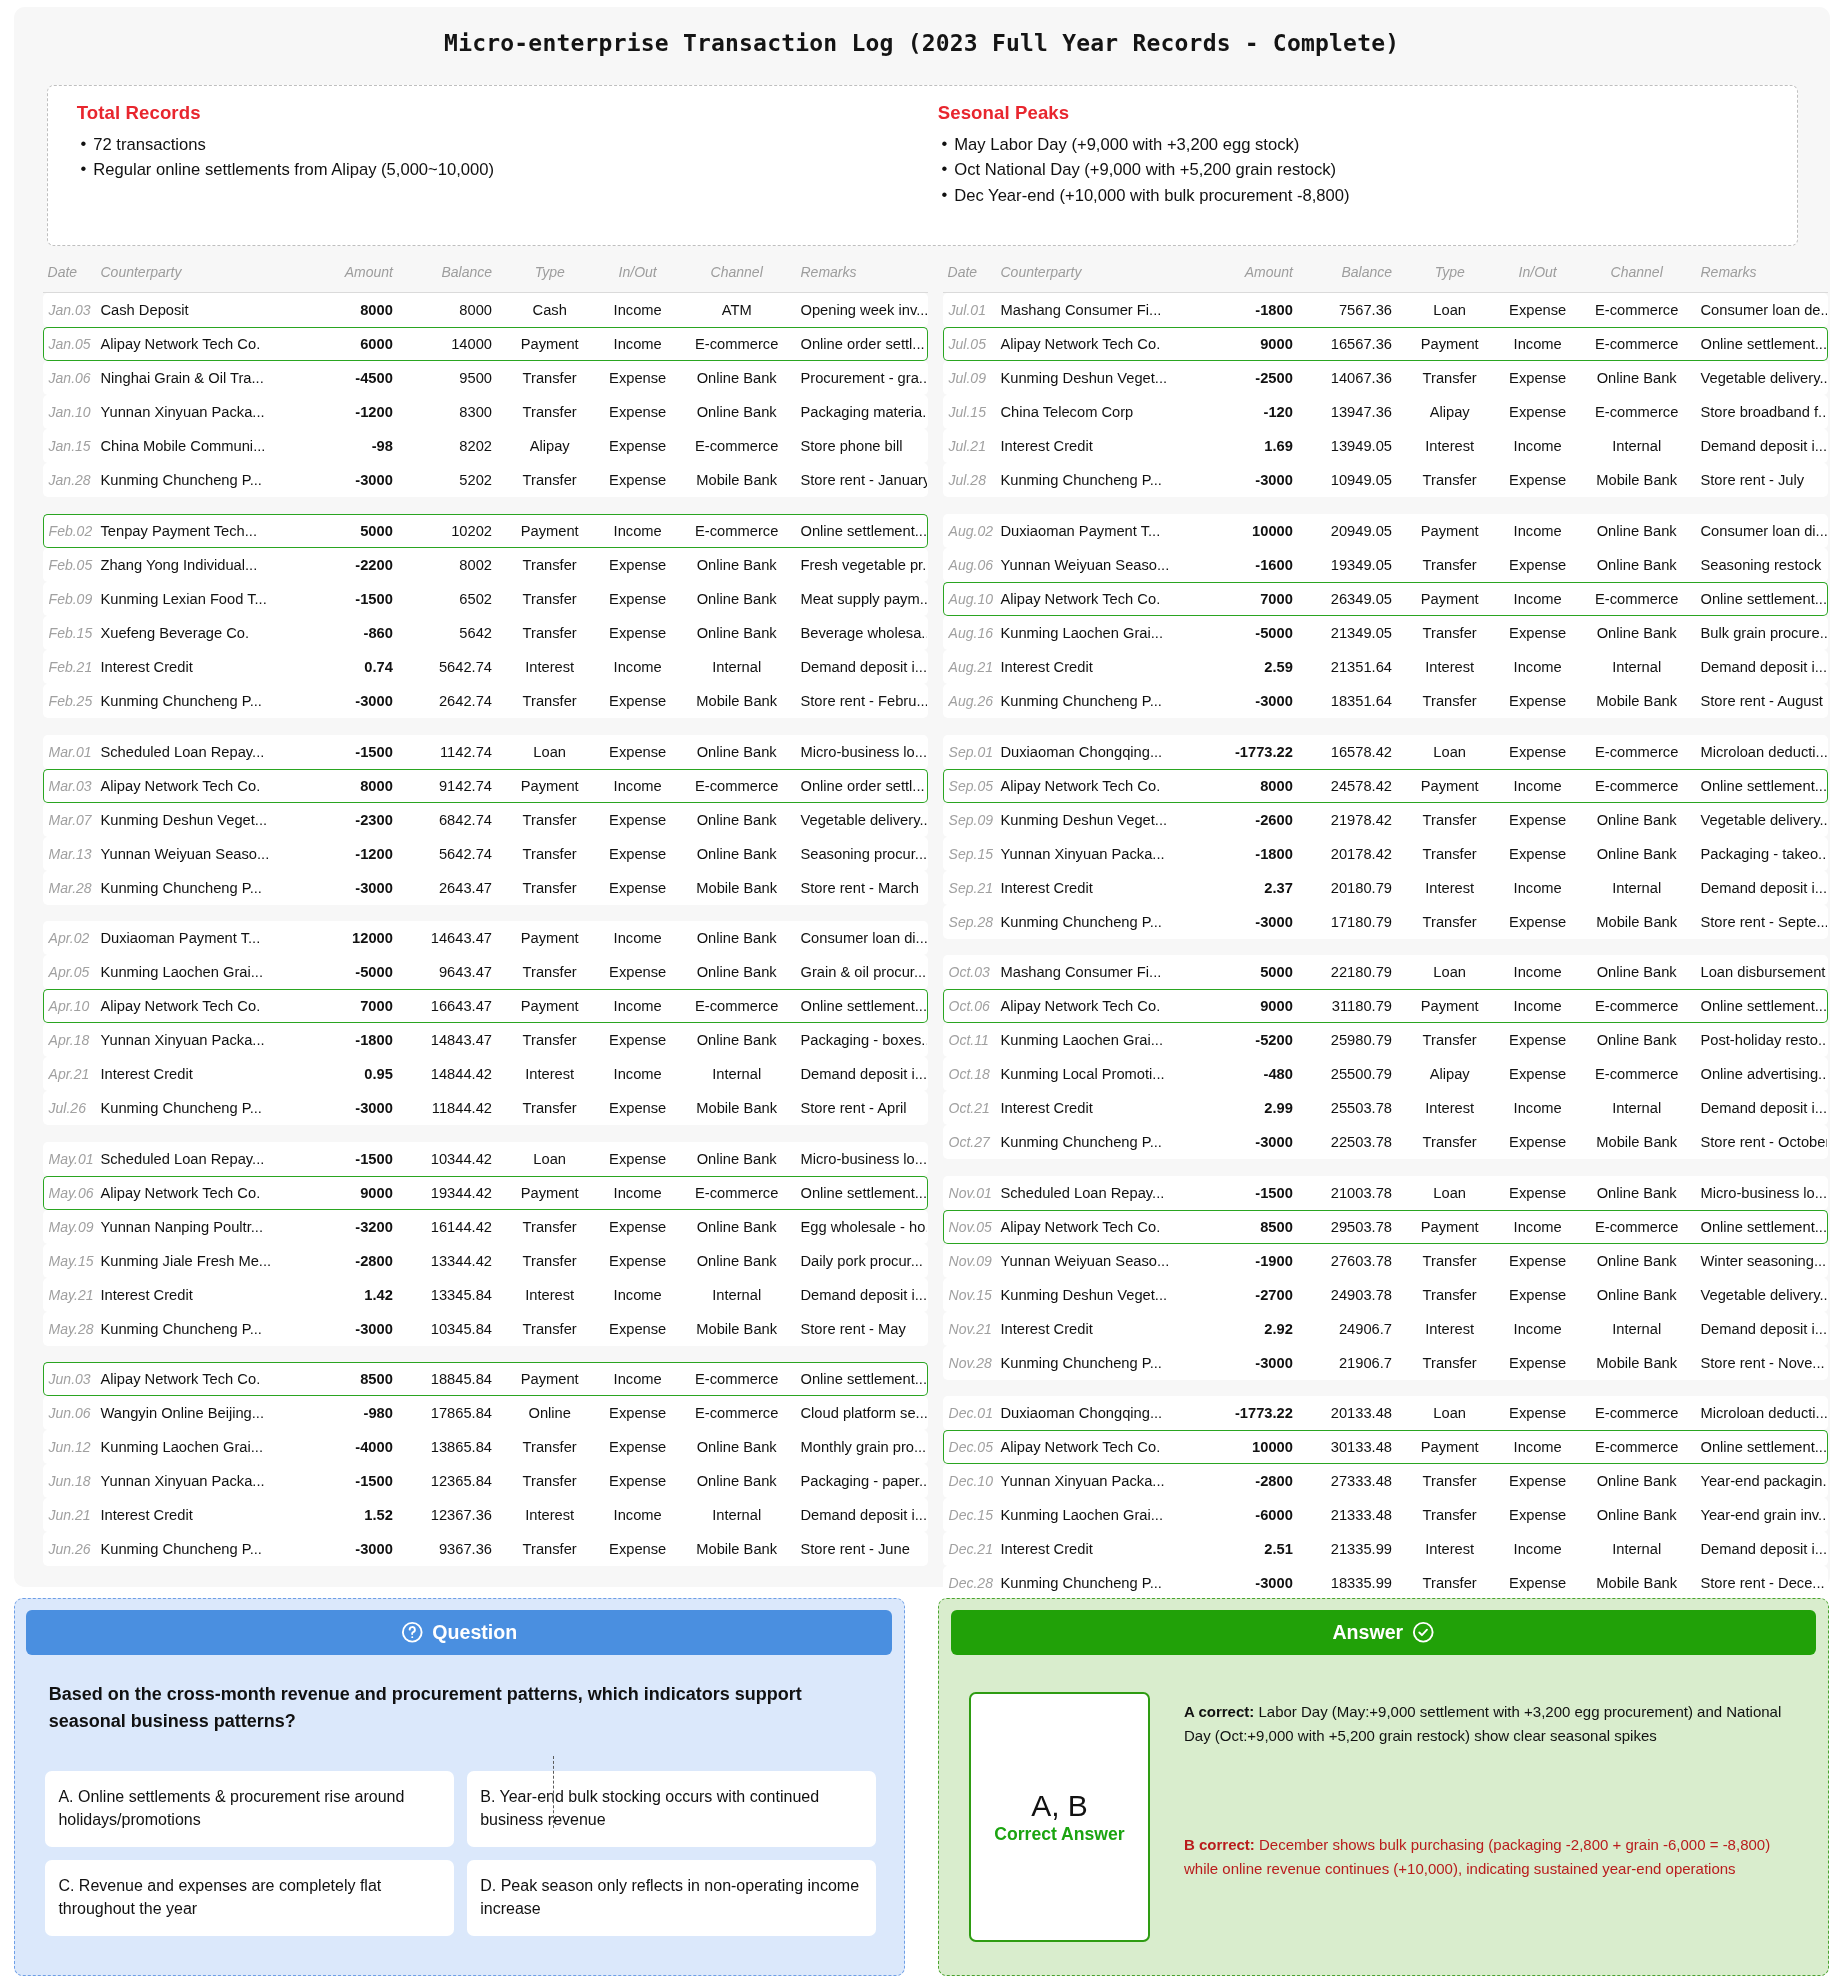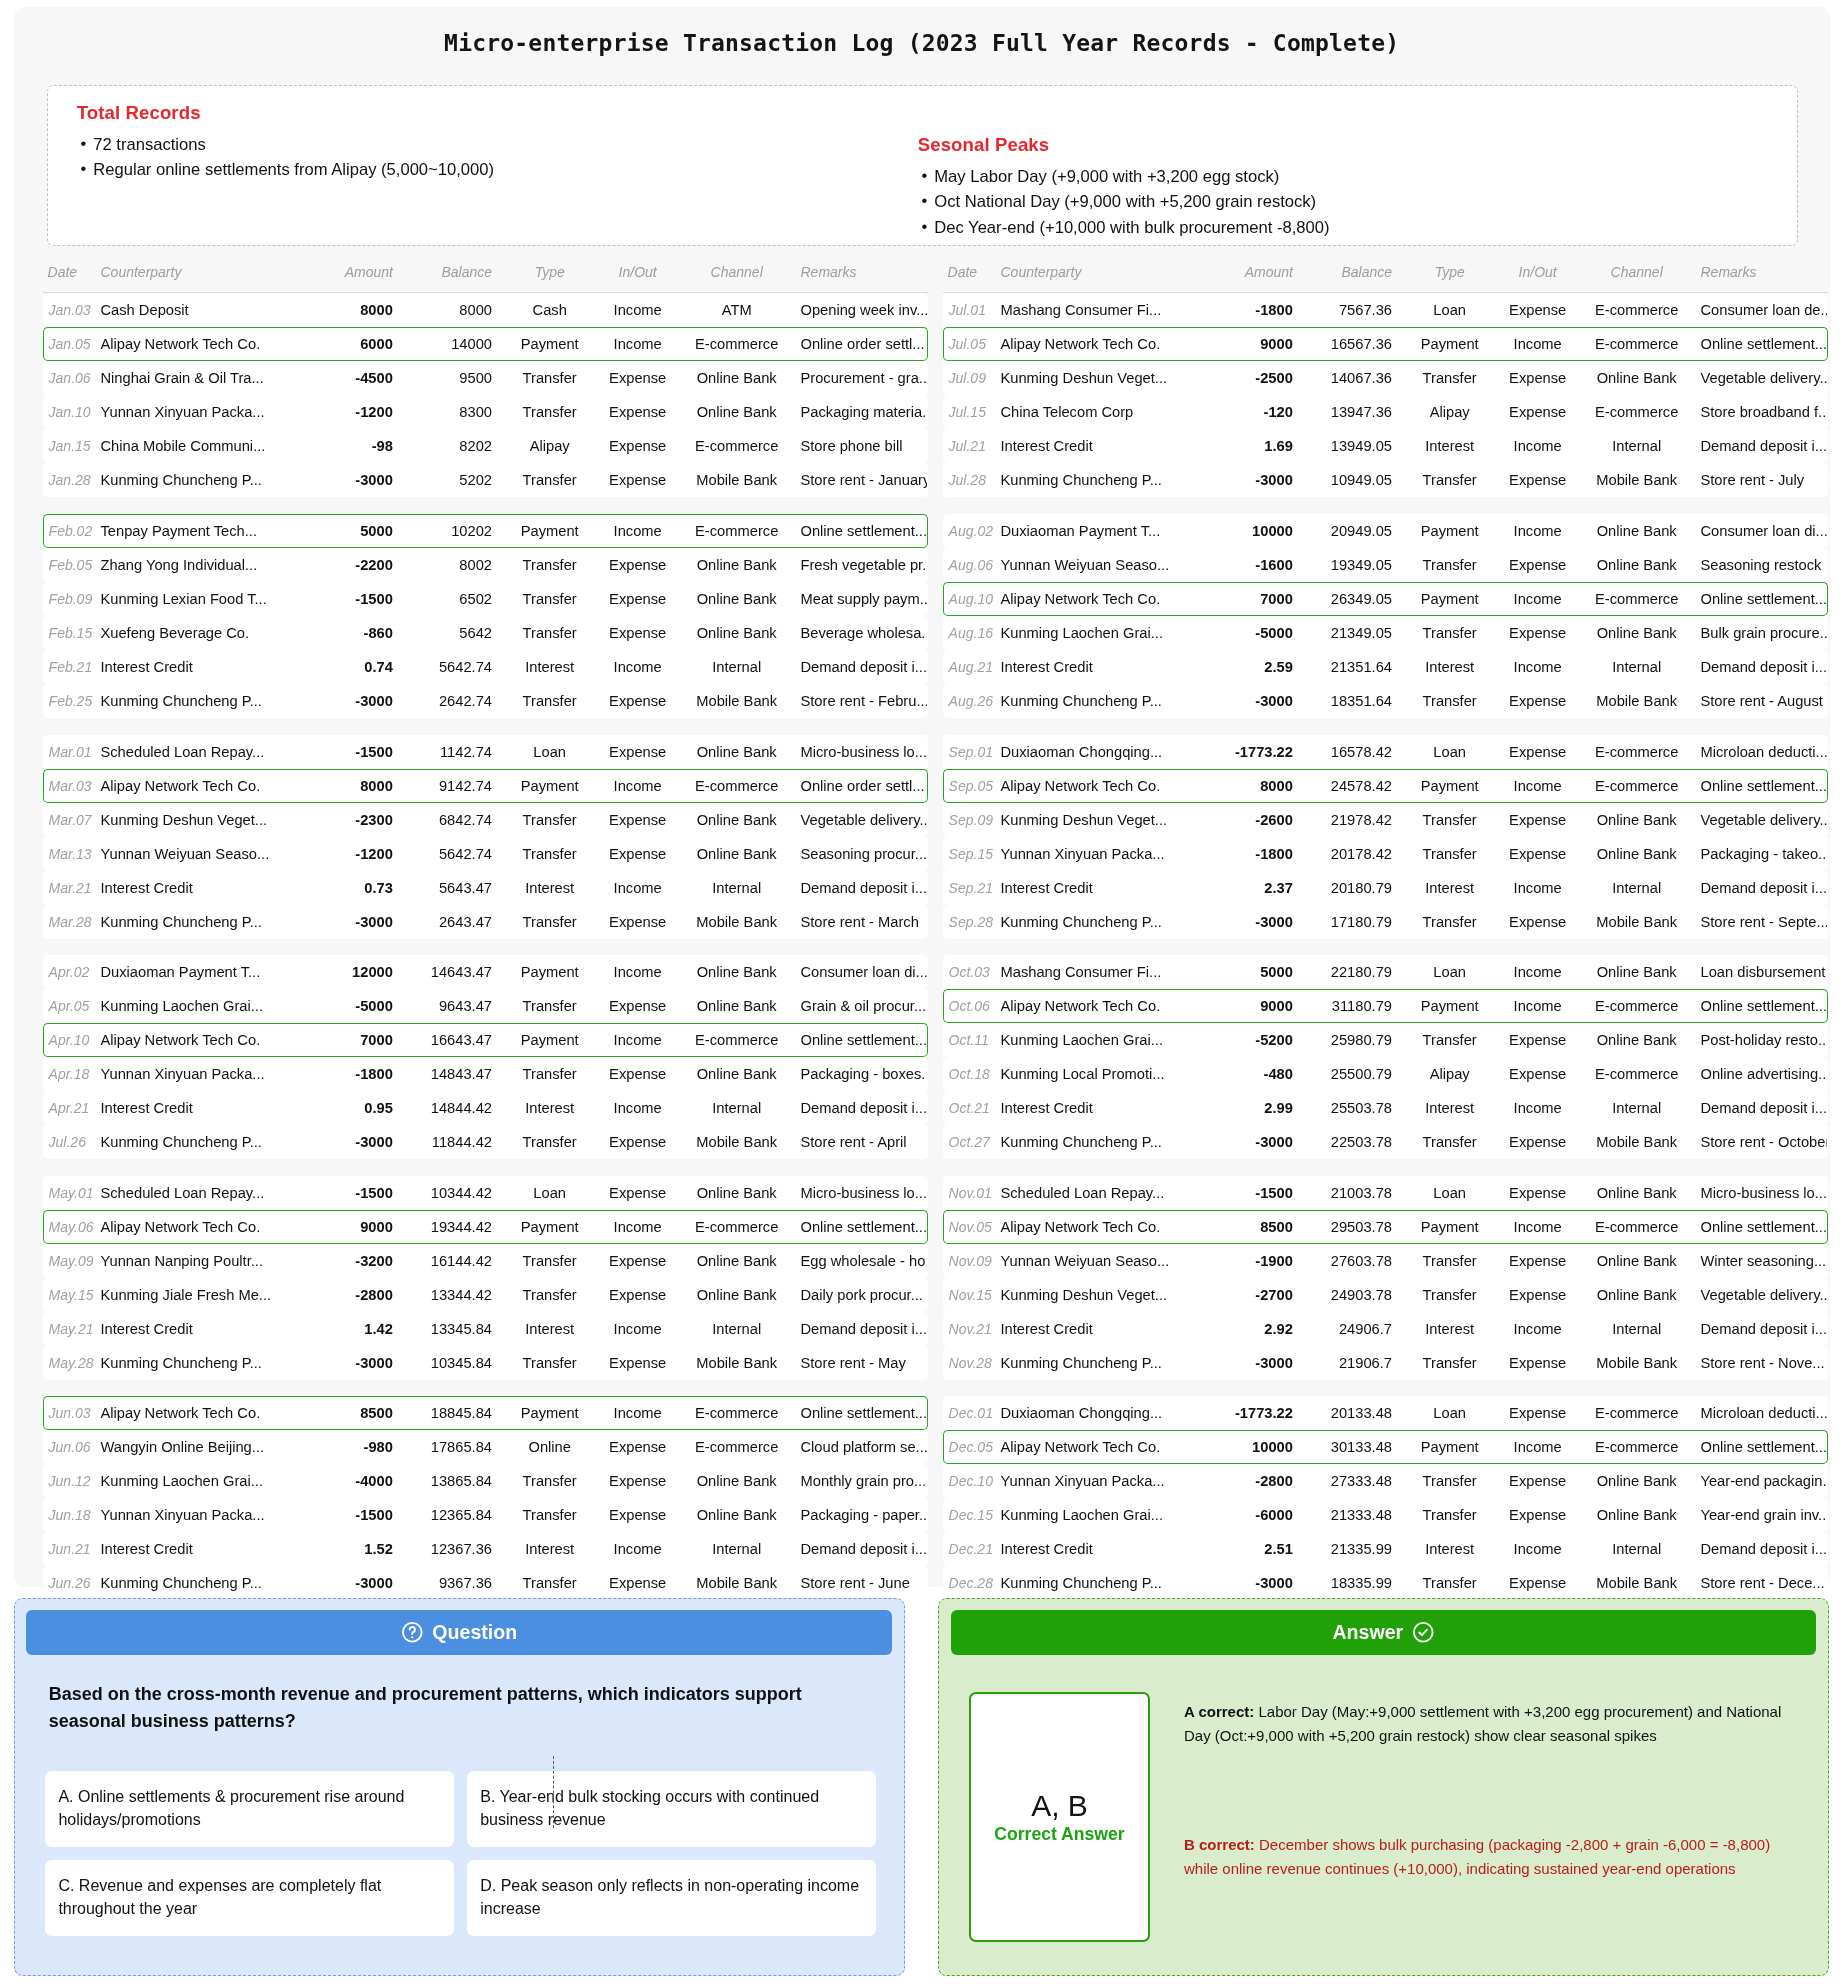--- a/index.html
+++ b/index.html
@@ -25,21 +25,21 @@
   }
 
   
   .summary {
     position:absolute; left:33px; top:78px; width:1751px; height:161px;
     background:#ffffff;
     border:1.5px dashed #bfbfbf; border-radius:6.8px;
   }
   .sum-col { position:absolute; top:16.6px; }
   .sum-col.left  { left:29px;  width:802px; }
-  .sum-col.right { left:870px; width:851px;margin-top:32px; }
+  .sum-col.right { left:890px; width:851px; }
   .sum-head {
     font-size:18.6px; font-weight:bold; color:#e8262e;
     margin:0 0 7.8px 0; letter-spacing:0.1px;
   }
   .sum-list { list-style:none; margin:0; padding:0; }
   .sum-list li {
     font-size:16.6px; line-height:1.52; color:#111; padding-left:16.6px; position:relative;
   }
   .sum-list li::before{
     content:"•"; position:absolute; left:3.9px; top:-1px; font-size:16.6px; color:#111;
@@ -363,30 +363,20 @@
               <td class="c-date">Mar.13</td>
               <td class="c-cp">Yunnan Weiyuan Seaso...</td>
               <td class="c-amt amt-neg">-1200</td>
               <td class="c-bal">5642.74</td>
               <td>Transfer</td>
               <td>Expense</td>
               <td>Online Bank</td>
               <td class="c-rem">Seasoning procur...</td>
             </tr>
             <tr class="">
-              <td class="c-date">Mar.21</td>
-              <td class="c-cp">Interest Credit</td>
-              <td class="c-amt amt-plain">0.73</td>
-              <td class="c-bal">5643.47</td>
-              <td>Interest</td>
-              <td>Income</td>
-              <td>Internal</td>
-              <td class="c-rem">Demand deposit i...</td>
-            </tr>
-            <tr class="">
               <td class="c-date">Mar.28</td>
               <td class="c-cp">Kunming Chuncheng P...</td>
               <td class="c-amt amt-neg">-3000</td>
               <td class="c-bal">2643.47</td>
               <td>Transfer</td>
               <td>Expense</td>
               <td>Mobile Bank</td>
               <td class="c-rem">Store rent - March</td>
             </tr>
             <tr class="spacer">

